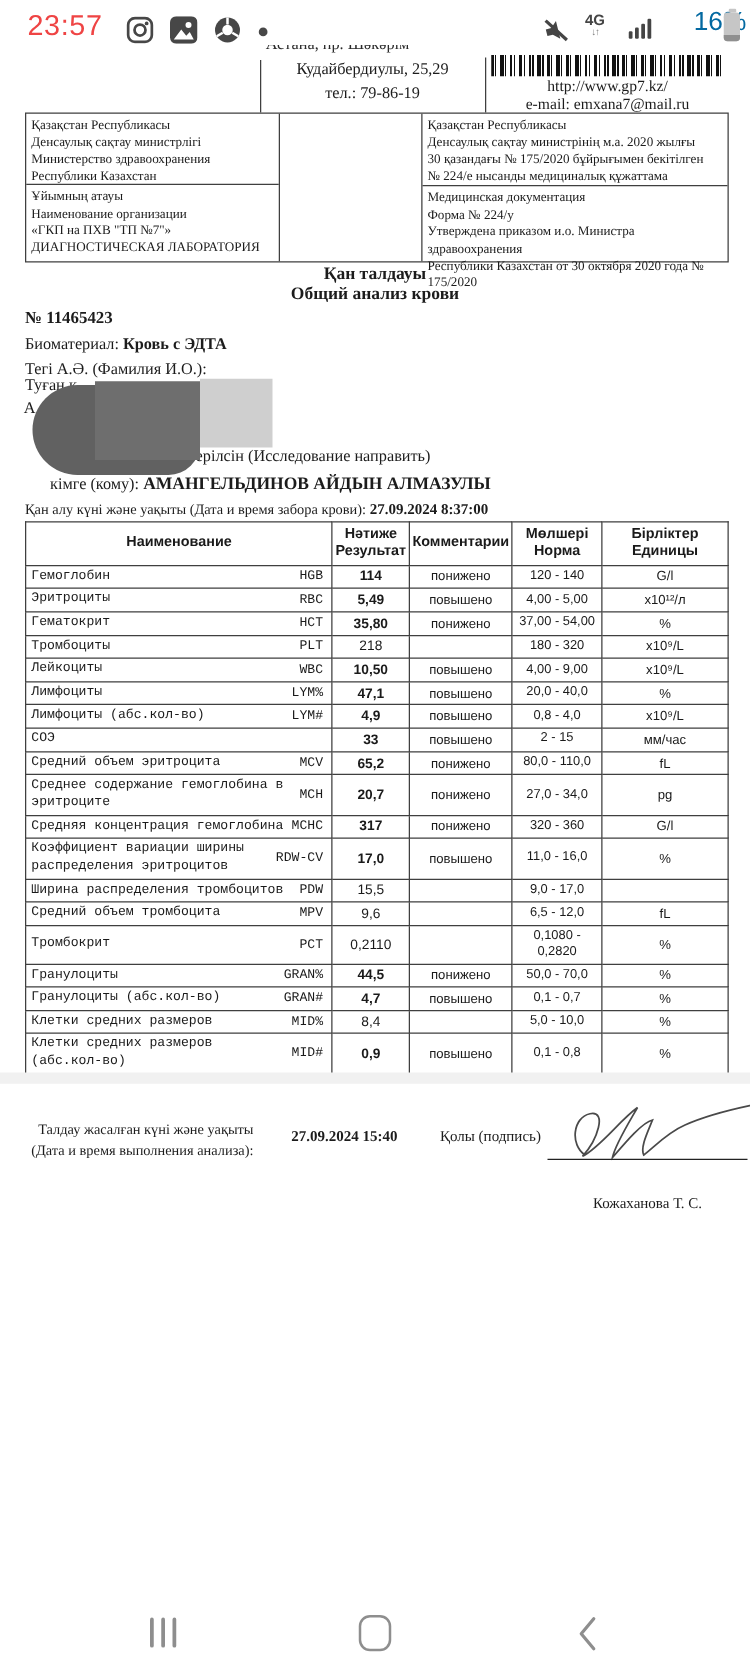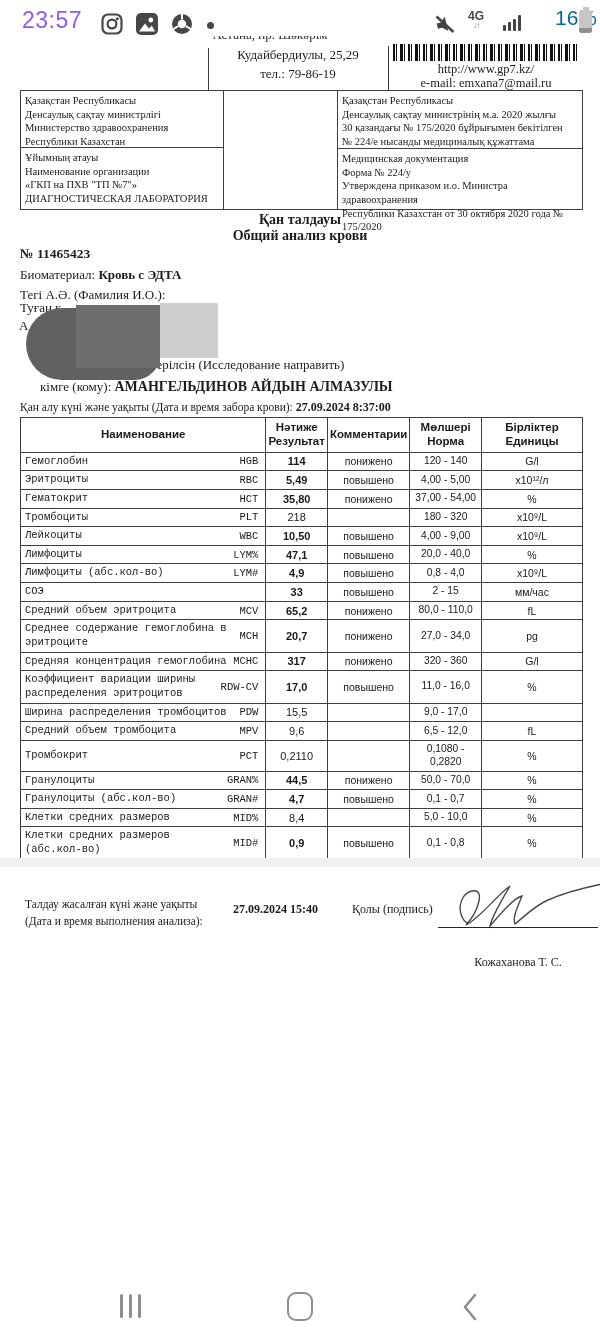--- a/index.html
+++ b/index.html
@@ -1,21 +1,21 @@
 <!DOCTYPE html>
 <html><head>
 <meta charset="utf-8">
 <style>
   * { margin:0; padding:0; box-sizing:border-box; }
   html,body { width:600px; height:1332px; background:#fff; }
   body { position:relative; font-family:"Liberation Serif", serif; color:#1c1c1c; overflow:hidden; }
 
   
   .statusbar { position:absolute; top:0; left:0; width:600px; height:45px; background:#fff; }
-  .sb-time { position:absolute; left:22px; top:7px; font-family:"Liberation Sans",sans-serif; font-size:23px; color:#8b5cf6; letter-spacing:0.5px; }
+  .sb-time { position:absolute; left:22px; top:7px; font-family:"Liberation Sans",sans-serif; font-size:23px; color:#ef4444; letter-spacing:0.5px; }
   .sb-ico { position:absolute; top:13px; }
   .sb-dot { position:absolute; width:7px; height:7px; border-radius:50%; background:#474747; top:22px; left:207px; }
   .sb-4g { position:absolute; left:468px; top:10px; font-family:"Liberation Sans",sans-serif; text-align:center; color:#454545; line-height:1; }
   .sb-4g .g { font-size:12px; font-weight:bold; }
   .sb-4g .ar { font-size:8px; color:#7c7c7c; letter-spacing:-1px; }
   .sb-bars { position:absolute; left:503px; top:15px; display:flex; align-items:flex-end; gap:2px; height:16px; }
   .sb-bars i { display:block; width:3px; background:#454545; border-radius:1px; }
   .sb-pct { position:absolute; left:555px; top:6px; font-family:"Liberation Sans",sans-serif; font-size:21px; color:#0369a1; }
   .sb-batt { position:absolute; left:579px; top:10px; width:13px; height:23px; background:#c6c6c6; border-radius:3px; }
   .sb-batt::before { content:""; position:absolute; top:-3px; left:3.5px; width:6px; height:3px; background:#c6c6c6; border-radius:1px; }
@@ -61,21 +61,21 @@
   .results td.c-res { text-align:center; font-size:11px; }
   .results td.c-res.bold { font-weight:bold; }
   .results td.c-com { text-align:center; }
   .results td.c-norm { text-align:center; font-size:10.3px; padding:2px 1px; line-height:1.25; }
   .results td.c-unit { text-align:center; }
 
   .grayband { position:absolute; left:0; top:858px; width:600px; height:9px; background:#f1f1f1; }
 
   
   .footer { position:absolute; left:25px; top:893px; width:558px; height:60px; font-size:11.5px; }
-  .f-label { position:absolute; left:0; top:3px; line-height:1.5; }
+  .f-label { position:absolute; left:0; top:3px; line-height:1.5;text-align:right; }
   .f-date { position:absolute; left:208px; top:9px; font-weight:bold; font-size:12px; }
   .f-sign-label { position:absolute; left:327px; top:9px; font-size:12px; }
   .f-signature { position:absolute; left:405px; top:-15px; width:175px; }
   .f-sigline { position:absolute; left:413px; top:34px; width:160px; border-top:1.5px solid #222; }
   .f-signer { position:absolute; left:413px; top:38px; width:160px; text-align:center; font-size:12px;margin-top:24px; }
 
   
   .navbar { position:absolute; left:0; top:1283px; width:600px; height:49px; background:#fff; }
   .nav-recents { position:absolute; left:120px; top:11px; display:flex; gap:6px; height:24px; cursor:pointer; }
   .nav-recents i { display:block; width:3px; height:24px; background:#8e8e8e; border-radius:2px; }

